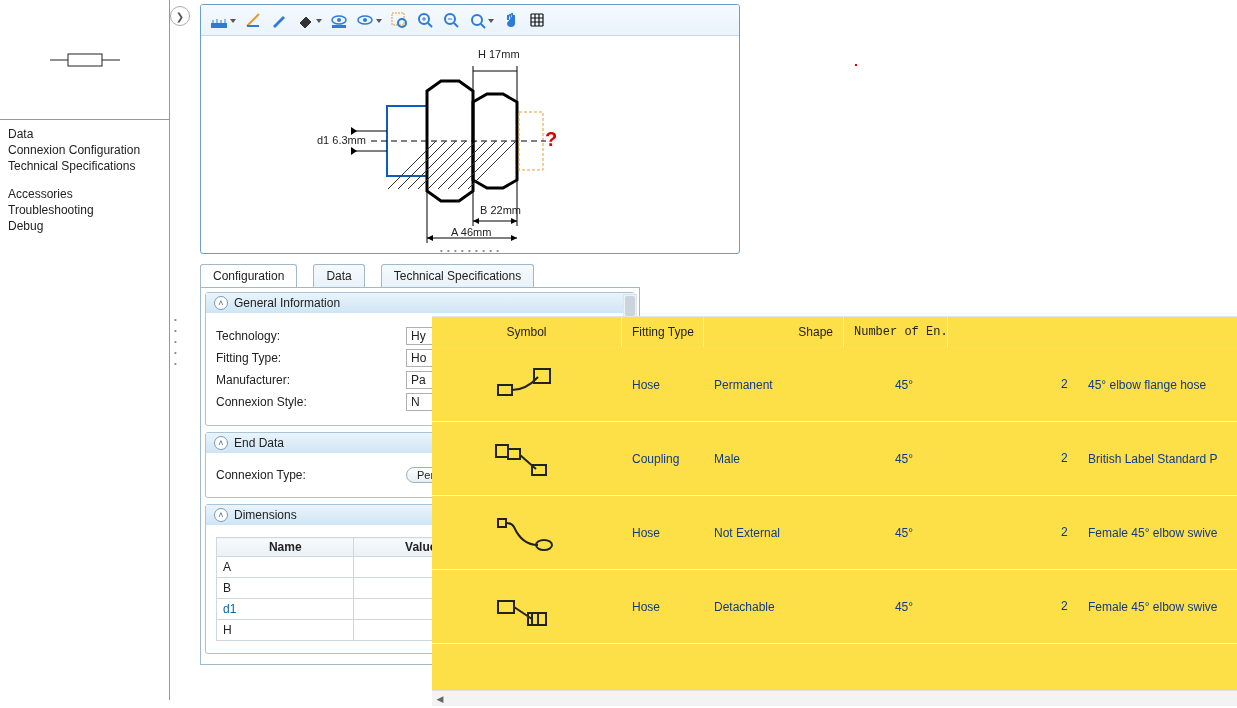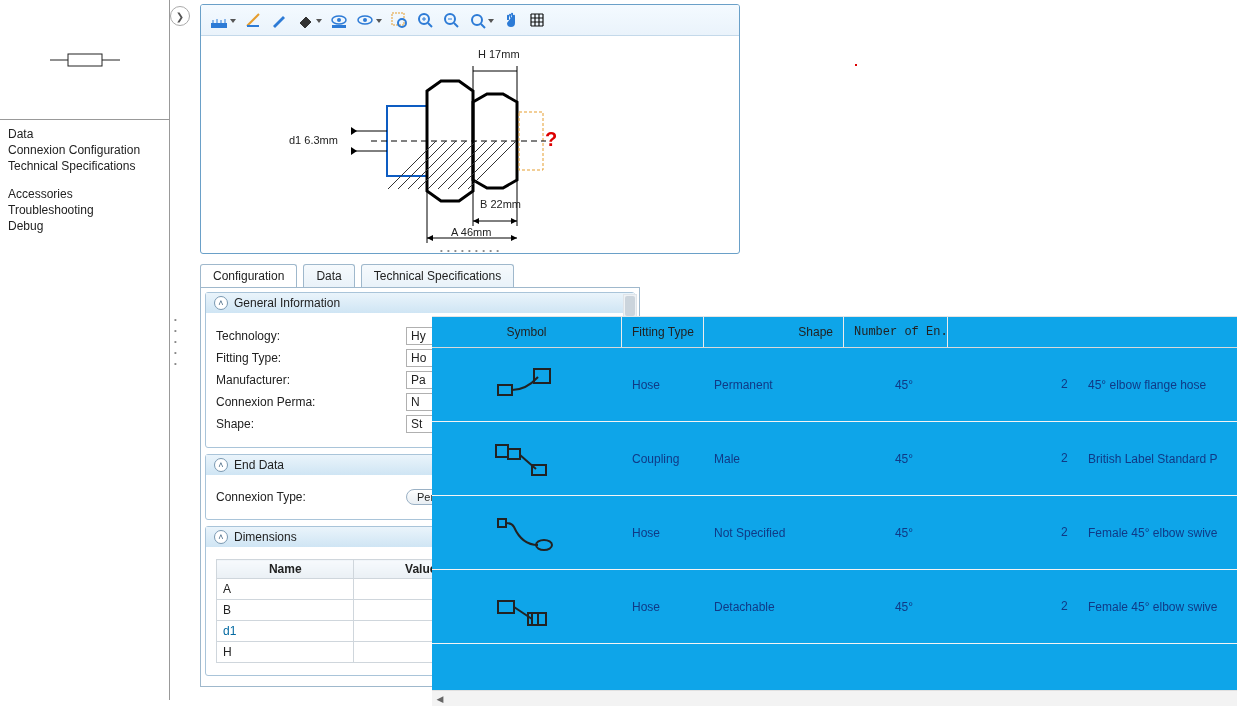--- a/index.html
+++ b/index.html
@@ -116,21 +116,21 @@
   }
 
   .tabs-panel {
     position: absolute;
     left: 200px;
     top: 264px;
     width: 440px;
   }
   .tabstrip {
     display: flex;
-    gap: 4px;
+    gap: 14px;
   }
   .tab {
     padding: 4px 12px;
     border: 1px solid #9fb8cc;
     border-bottom: none;
     background: linear-gradient(#f6fafd,#e9f2f9);
     cursor: pointer;
     font-size: 12px;
     margin-right: 2px;
     border-radius: 3px 3px 0 0;
@@ -250,21 +250,21 @@
     text-align: left;
   }
   .d1-link { color: #0369a1; cursor: pointer; }
 
   .results-grid {
     position: absolute;
     left: 432px;
     top: 316px;
     width: 805px;
     height: 390px;
-    background: #0ea5e9;
+    background: #fde047;
     border-top: 1px solid #e4e4e4;
   }
   .results-grid .ghead {
     display: flex;
     border-bottom: 1px solid #d9d9d9;
     font-size: 12px;
     color: #333;
   }
   .ghead .gcell {
     padding: 8px 10px;
@@ -494,22 +494,22 @@
       <line x1="316" y1="144" x2="316" y2="190" stroke="#000"></line>
       <polygon points="272,185 278,182 278,188" fill="#000"></polygon>
       <polygon points="316,185 310,182 310,188" fill="#000"></polygon>
 
       <line x1="226" y1="202" x2="316" y2="202" stroke="#000"></line>
       <line x1="226" y1="155" x2="226" y2="207" stroke="#000"></line>
       <polygon points="226,202 232,199 232,205" fill="#000"></polygon>
       <polygon points="316,202 310,199 310,205" fill="#000"></polygon>
     </svg>
     <div class="dim-label" style="left:277px; top:12px;">H 17mm</div>
-    <div class="dim-label" style="left:88px; top:98px;">d1 6.3mm</div>
-    <div class="dim-label" style="left:279px; top:162px;">B 22mm</div>
+    <div class="dim-label" style="left:116px; top:98px;">d1 6.3mm</div>
+    <div class="dim-label" style="left:279px; top:168px;">B 22mm</div>
     <div class="dim-label" style="left:250px; top:190px;">A 46mm</div>
     <div class="red-q" style="left:344px; top:92px;">?</div>
   </div>
   <div class="resize-dots">• • • • • • • • •</div>
 </div>
 
 <div class="red-dot"></div>
 
 <div class="tabs-panel">
   <div class="tabstrip">
@@ -535,26 +535,22 @@
           </div>
         <div class="fld-row">
             <div class="fld-label">Fitting Type:</div>
             <div class="fld-value">Ho</div>
           </div>
         <div class="fld-row">
             <div class="fld-label">Manufacturer:</div>
             <div class="fld-value">Pa</div>
           </div>
         <div class="fld-row">
-            <div class="fld-label">Connexion Perma:</div>
+            <div class="fld-label">Connexion Style:</div>
             <div class="fld-value">N</div>
-          </div>
-        <div class="fld-row">
-            <div class="fld-label">Shape:</div>
-            <div class="fld-value">St</div>
           </div>
       </div>
     </div>
 
     <div class="fieldset">
       <div class="fieldset-header">
         <span class="chev">˄</span>
         <span>End Data</span>
       </div>
       <div class="fieldset-body">
@@ -658,21 +654,21 @@
         <div class="gcell c-symbol">
           <svg width="70" height="40">
             <g fill="none" stroke="#222" stroke-width="2">
               <rect x="6" y="6" width="8" height="8"></rect>
               <path d="M14 10 Q20 10 22 14 Q30 32 46 32"></path>
               <ellipse cx="52" cy="32" rx="8" ry="5"></ellipse>
             </g>
           </svg>
         </div>
         <div class="gcell c-fitting">Hose</div>
-        <div class="gcell c-conn">Not Specified</div>
+        <div class="gcell c-conn">Not External</div>
         <div class="gcell c-shape">45°</div>
         <div class="gcell c-num">2</div>
         <div class="gcell c-name">Female 45° elbow swive</div>
       </div>
       <div class="grow">
         <div class="gcell c-symbol">
           <svg width="70" height="40">
             <g fill="none" stroke="#222" stroke-width="2">
               <rect x="6" y="14" width="16" height="12"></rect>
               <path d="M22 20 L40 32"></path>

